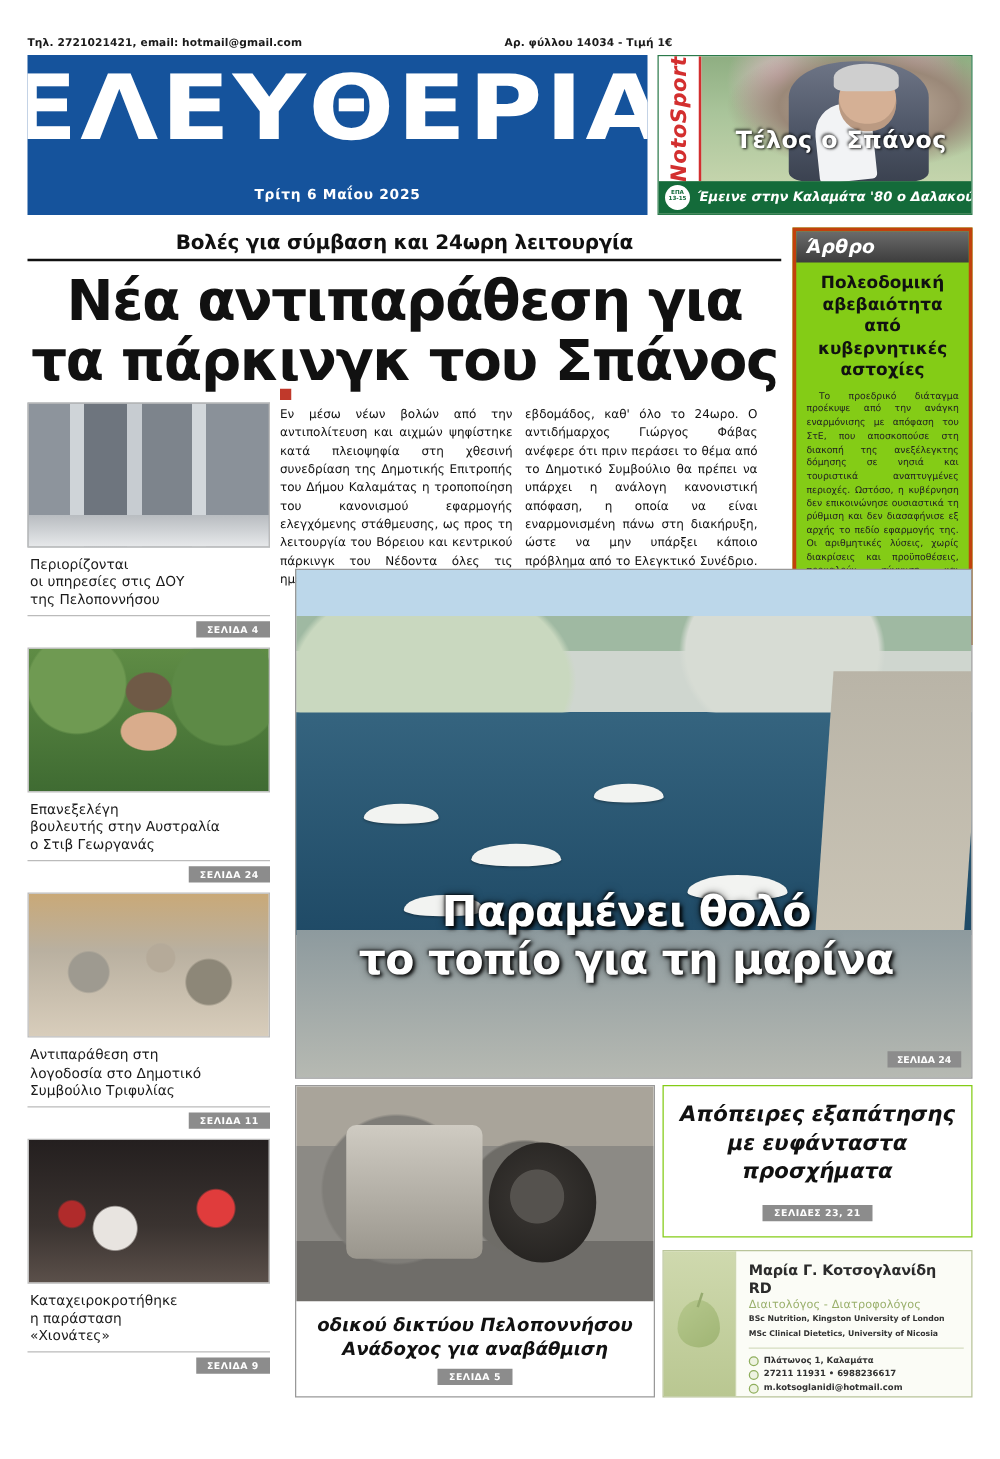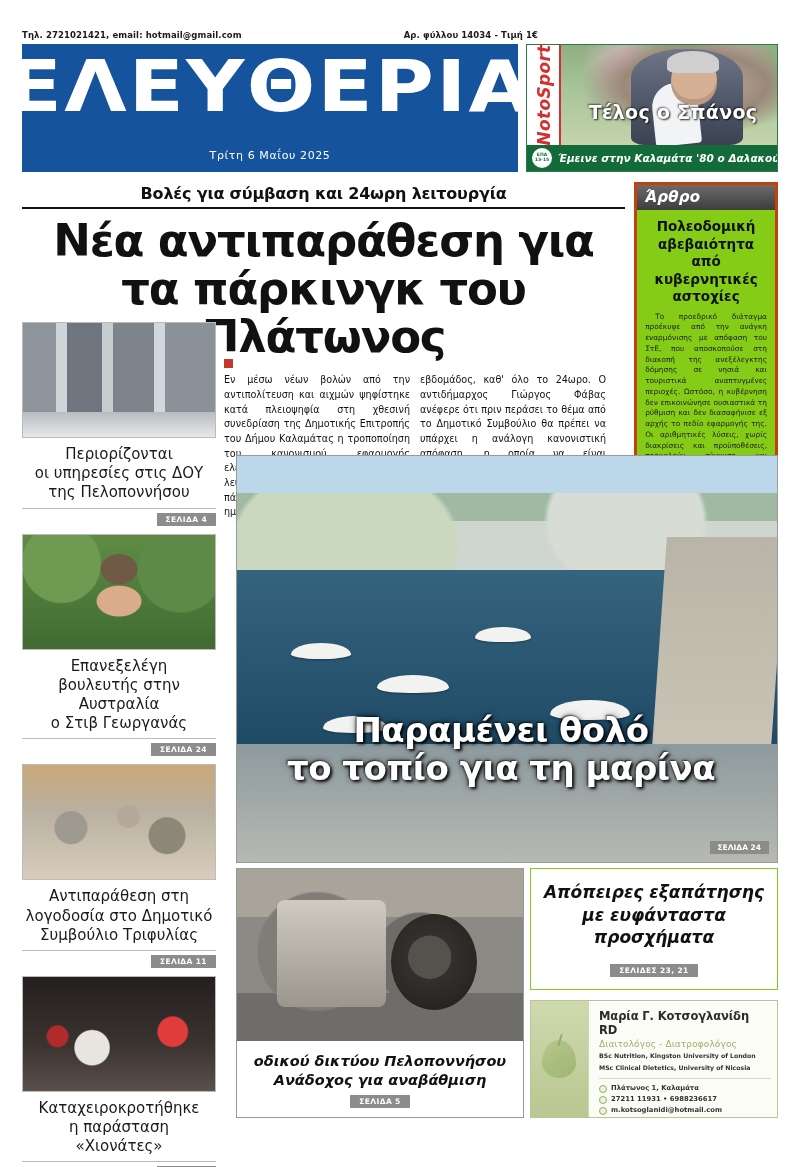--- a/index.html
+++ b/index.html
@@ -29,21 +29,21 @@
     gap: 24px;
   }
   .logo-word {
     margin-top: 6px;
     font-family: "DejaVu Sans", sans-serif;
     font-size: 72px; font-weight: bold; color: #fff;
     letter-spacing: 2px; line-height: 1.02;
     transform: scaleX(1.12);
   }
   .mast-date {
-    color: #ffffff; font-size: 11px; font-weight: normal; letter-spacing: .6px;
+    color: #ffffff; font-size: 11px; font-weight: bold; letter-spacing: .6px;
     margin-top: 2px;
   }
   .mast-url {
     color: #ffd800; font-size: 16px; font-weight: bold; letter-spacing: 1.2px;
     line-height: 1.05;
   }
 
   
   .sportad {
     width: 252px; border: 1px solid #2b7a4b; position: relative;
@@ -135,21 +135,21 @@
   .pagelink { font-weight: bold; white-space: nowrap; }
   .pagelink .sq {
     display: inline-block; width: 7px; height: 7px; background: #c0392b; margin-right: 3px;
   }
 
   
   .sidebar { width: 194px; position: absolute; left: 22px; top: 322px; }
   .side-item { margin-bottom: 4px; padding-bottom: 4px; }
   .side-item .thumb { width: 100%; height: 116px; border: 1px solid #bbb; }
   .side-item .cap {
-    text-align: center; font-size: 15px; line-height: 1.28; padding: 7px 2px 5px 2px;
+    font-size: 11px; line-height: 1.28; padding: 7px 2px 5px 2px;
     font-weight: normal; color: #1a1a1a;
   }
   .badgerow { display: flex; align-items: center; gap: 4px; border-top: 1px solid #bbb; padding-top: 4px; }
   .badgerow .rule { flex: 1 1 auto; height: 1px; }
   .pbadge {
     background: #8c8c8c; color: #fff; font-size: 7.5px; font-weight: bold;
     padding: 2px 9px; letter-spacing: .4px; white-space: nowrap;
   }
 
   .th-dou {
@@ -347,21 +347,21 @@
         <div class="txt">Έμεινε στην Καλαμάτα '80 ο Δαλακούρας</div>
       </div>
     </div>
   </div>
 
   <div class="content">
     <div class="leftmain">
       <div class="kicker">Βολές για σύμβαση και 24ωρη λειτουργία</div>
       <div class="headline">
         <div>Νέα αντιπαράθεση για</div>
-        <div>τα πάρκινγκ του Πλάτωνος</div>
+        <div>τα πάρκινγκ του Σπάνος</div>
       </div>
       <div class="leadwrap">
         <div class="lead-col first">Εν μέσω νέων βολών από την αντιπολίτευση και αιχμών ψηφίστηκε κατά πλειοψηφία στη χθεσινή συνεδρίαση της Δημοτικής Επιτροπής του Δήμου Καλαμάτας η τροποποίηση του κανονισμού εφαρμογής ελεγχόμενης στάθμευσης, ως προς τη λειτουργία του Βόρειου και κεντρικού πάρκινγκ του Νέδοντα όλες τις ημέρες της</div>
         <div class="lead-col">
           <span>εβδομάδος, καθ' όλο το 24ωρο. Ο αντιδήμαρχος Γιώργος Φάβας ανέφερε ότι πριν περάσει το θέμα από το Δημοτικό Συμβούλιο θα πρέπει να υπάρχει η ανάλογη κανονιστική απόφαση, η οποία να είναι εναρμονισμένη πάνω στη διακήρυξη, ώστε να μην υπάρξει κάποιο πρόβλημα από το Ελεγκτικό Συνέδριο.</span>
           <span class="pagelink">
             <span class="sq"></span><span>ΣΕΛΙΔΑ 6</span>
           </span>
         </div>
       </div>

